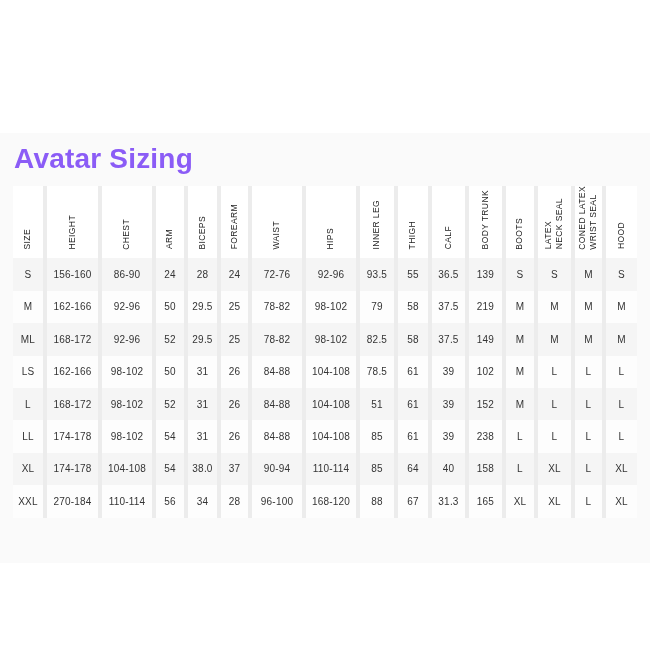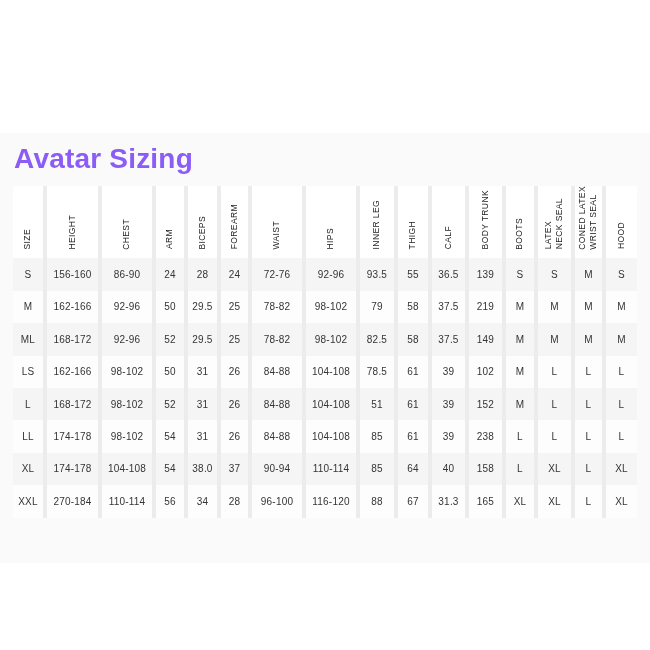--- a/index.html
+++ b/index.html
@@ -237,21 +237,21 @@
       <div class="cell stripe">XL</div>
       <div class="cell stripe">L</div>
       <div class="cell stripe">XL</div>
       <div class="cell">XXL</div>
       <div class="cell">270-184</div>
       <div class="cell">110-114</div>
       <div class="cell">56</div>
       <div class="cell">34</div>
       <div class="cell">28</div>
       <div class="cell">96-100</div>
-      <div class="cell">116-120</div>
+      <div class="cell">168-120</div>
       <div class="cell">88</div>
       <div class="cell">67</div>
       <div class="cell">31.3</div>
       <div class="cell">165</div>
       <div class="cell">XL</div>
       <div class="cell">XL</div>
       <div class="cell">L</div>
       <div class="cell">XL</div>
     </div>
 </div>

